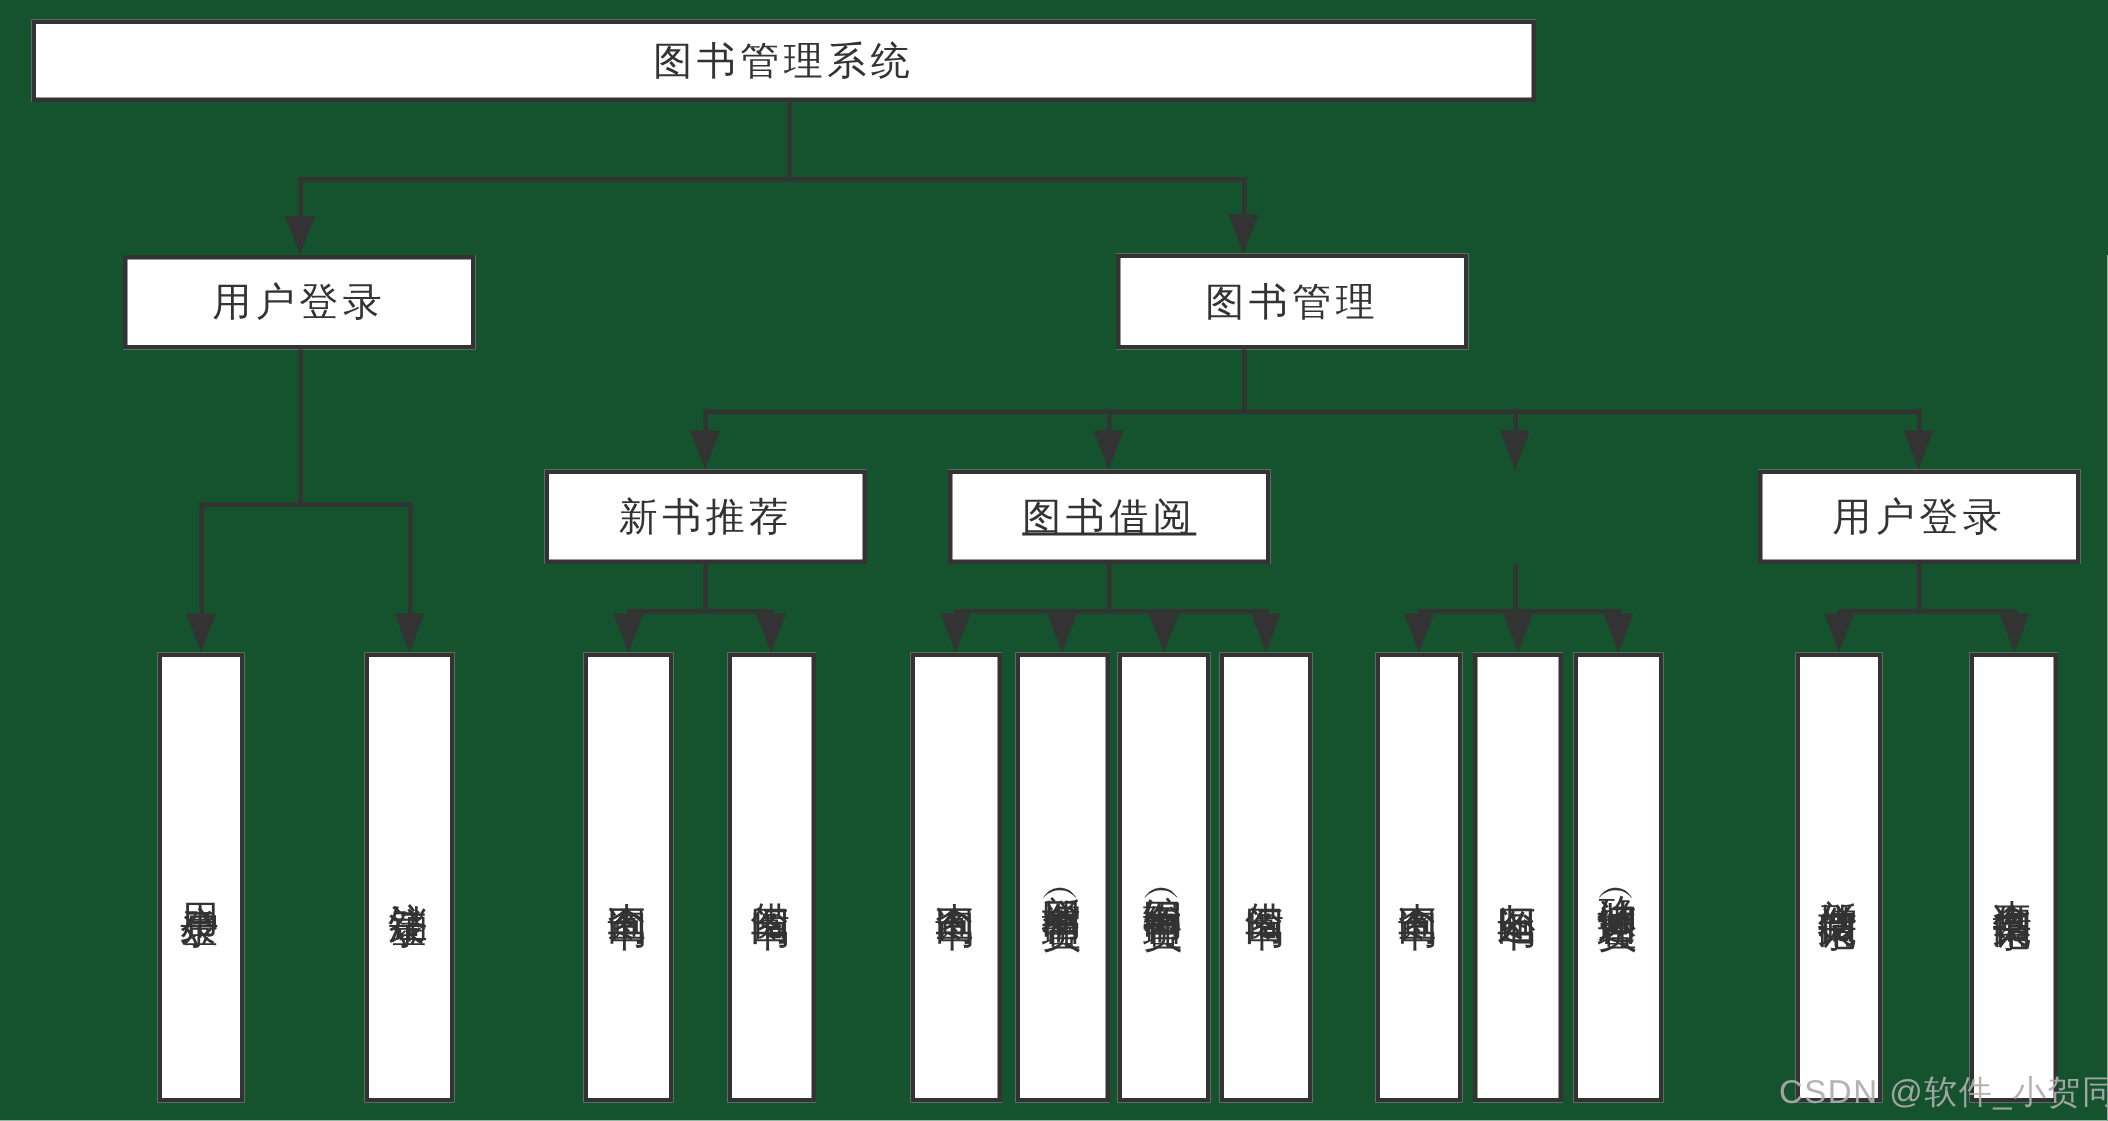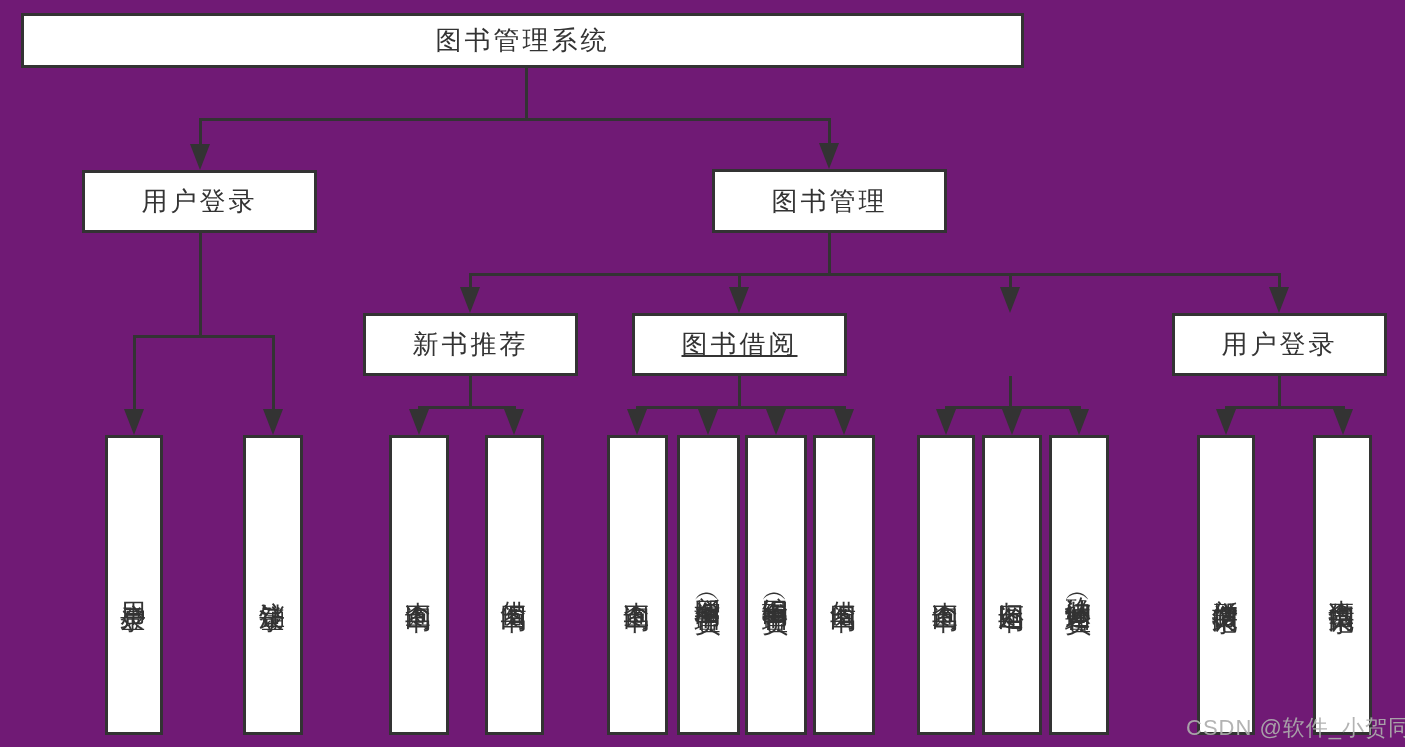--- a/index.html
+++ b/index.html
@@ -1,17 +1,17 @@
 <!DOCTYPE html>
 <html><head>
 <meta charset="utf-8">
 <style>
   html,body { margin:0; padding:0; background:#fff; }
   #stage {
-    position:relative; width:1405px; height:747px; background:#701a75;
+    position:relative; width:1405px; height:747px; background:#14532d;
     font-family:"Liberation Sans", sans-serif; overflow:hidden;
   }
   .box {
     position:absolute; box-sizing:border-box;
     border:3px solid #333333; background:#ffffff;
     display:flex; align-items:center; justify-content:center;
     color:#333333;
   }
   .box .label { white-space:nowrap; }
   .hbox .label { font-size:26px; letter-spacing:3px; }
@@ -41,21 +41,21 @@
   <div class="vl" style="left:524.5px; top:68px; height:50px;"></div>
   <div class="hl" style="left:198.5px; top:118px; width:632px;"></div>
   <div class="vl" style="left:198.5px; top:118px; height:26px;"></div>
   <div class="tri" style="left:190px; top:144px;"></div>
   <div class="vl" style="left:827.5px; top:118px; height:25px;"></div>
   <div class="tri" style="left:819px; top:143px;"></div>
 
   <div class="box hbox" style="left:82px; top:170px; width:235px; height:63px;">
     <span class="label">用户登录</span>
   </div>
-  <div class="box hbox" style="left:712px; top:169px; width:235px; height:64px;">
+  <div class="box hbox" style="left:744px; top:169px; width:235px; height:64px;">
     <span class="label">图书管理</span>
   </div>
 
   <div class="vl" style="left:198.5px; top:233px; height:104px;"></div>
   <div class="hl" style="left:132.5px; top:335px; width:142px;"></div>
   <div class="vl" style="left:132.5px; top:335px; height:74px;"></div>
   <div class="tri" style="left:124px; top:409px;"></div>
   <div class="vl" style="left:271.5px; top:335px; height:74px;"></div>
   <div class="tri" style="left:263px; top:409px;"></div>
 

